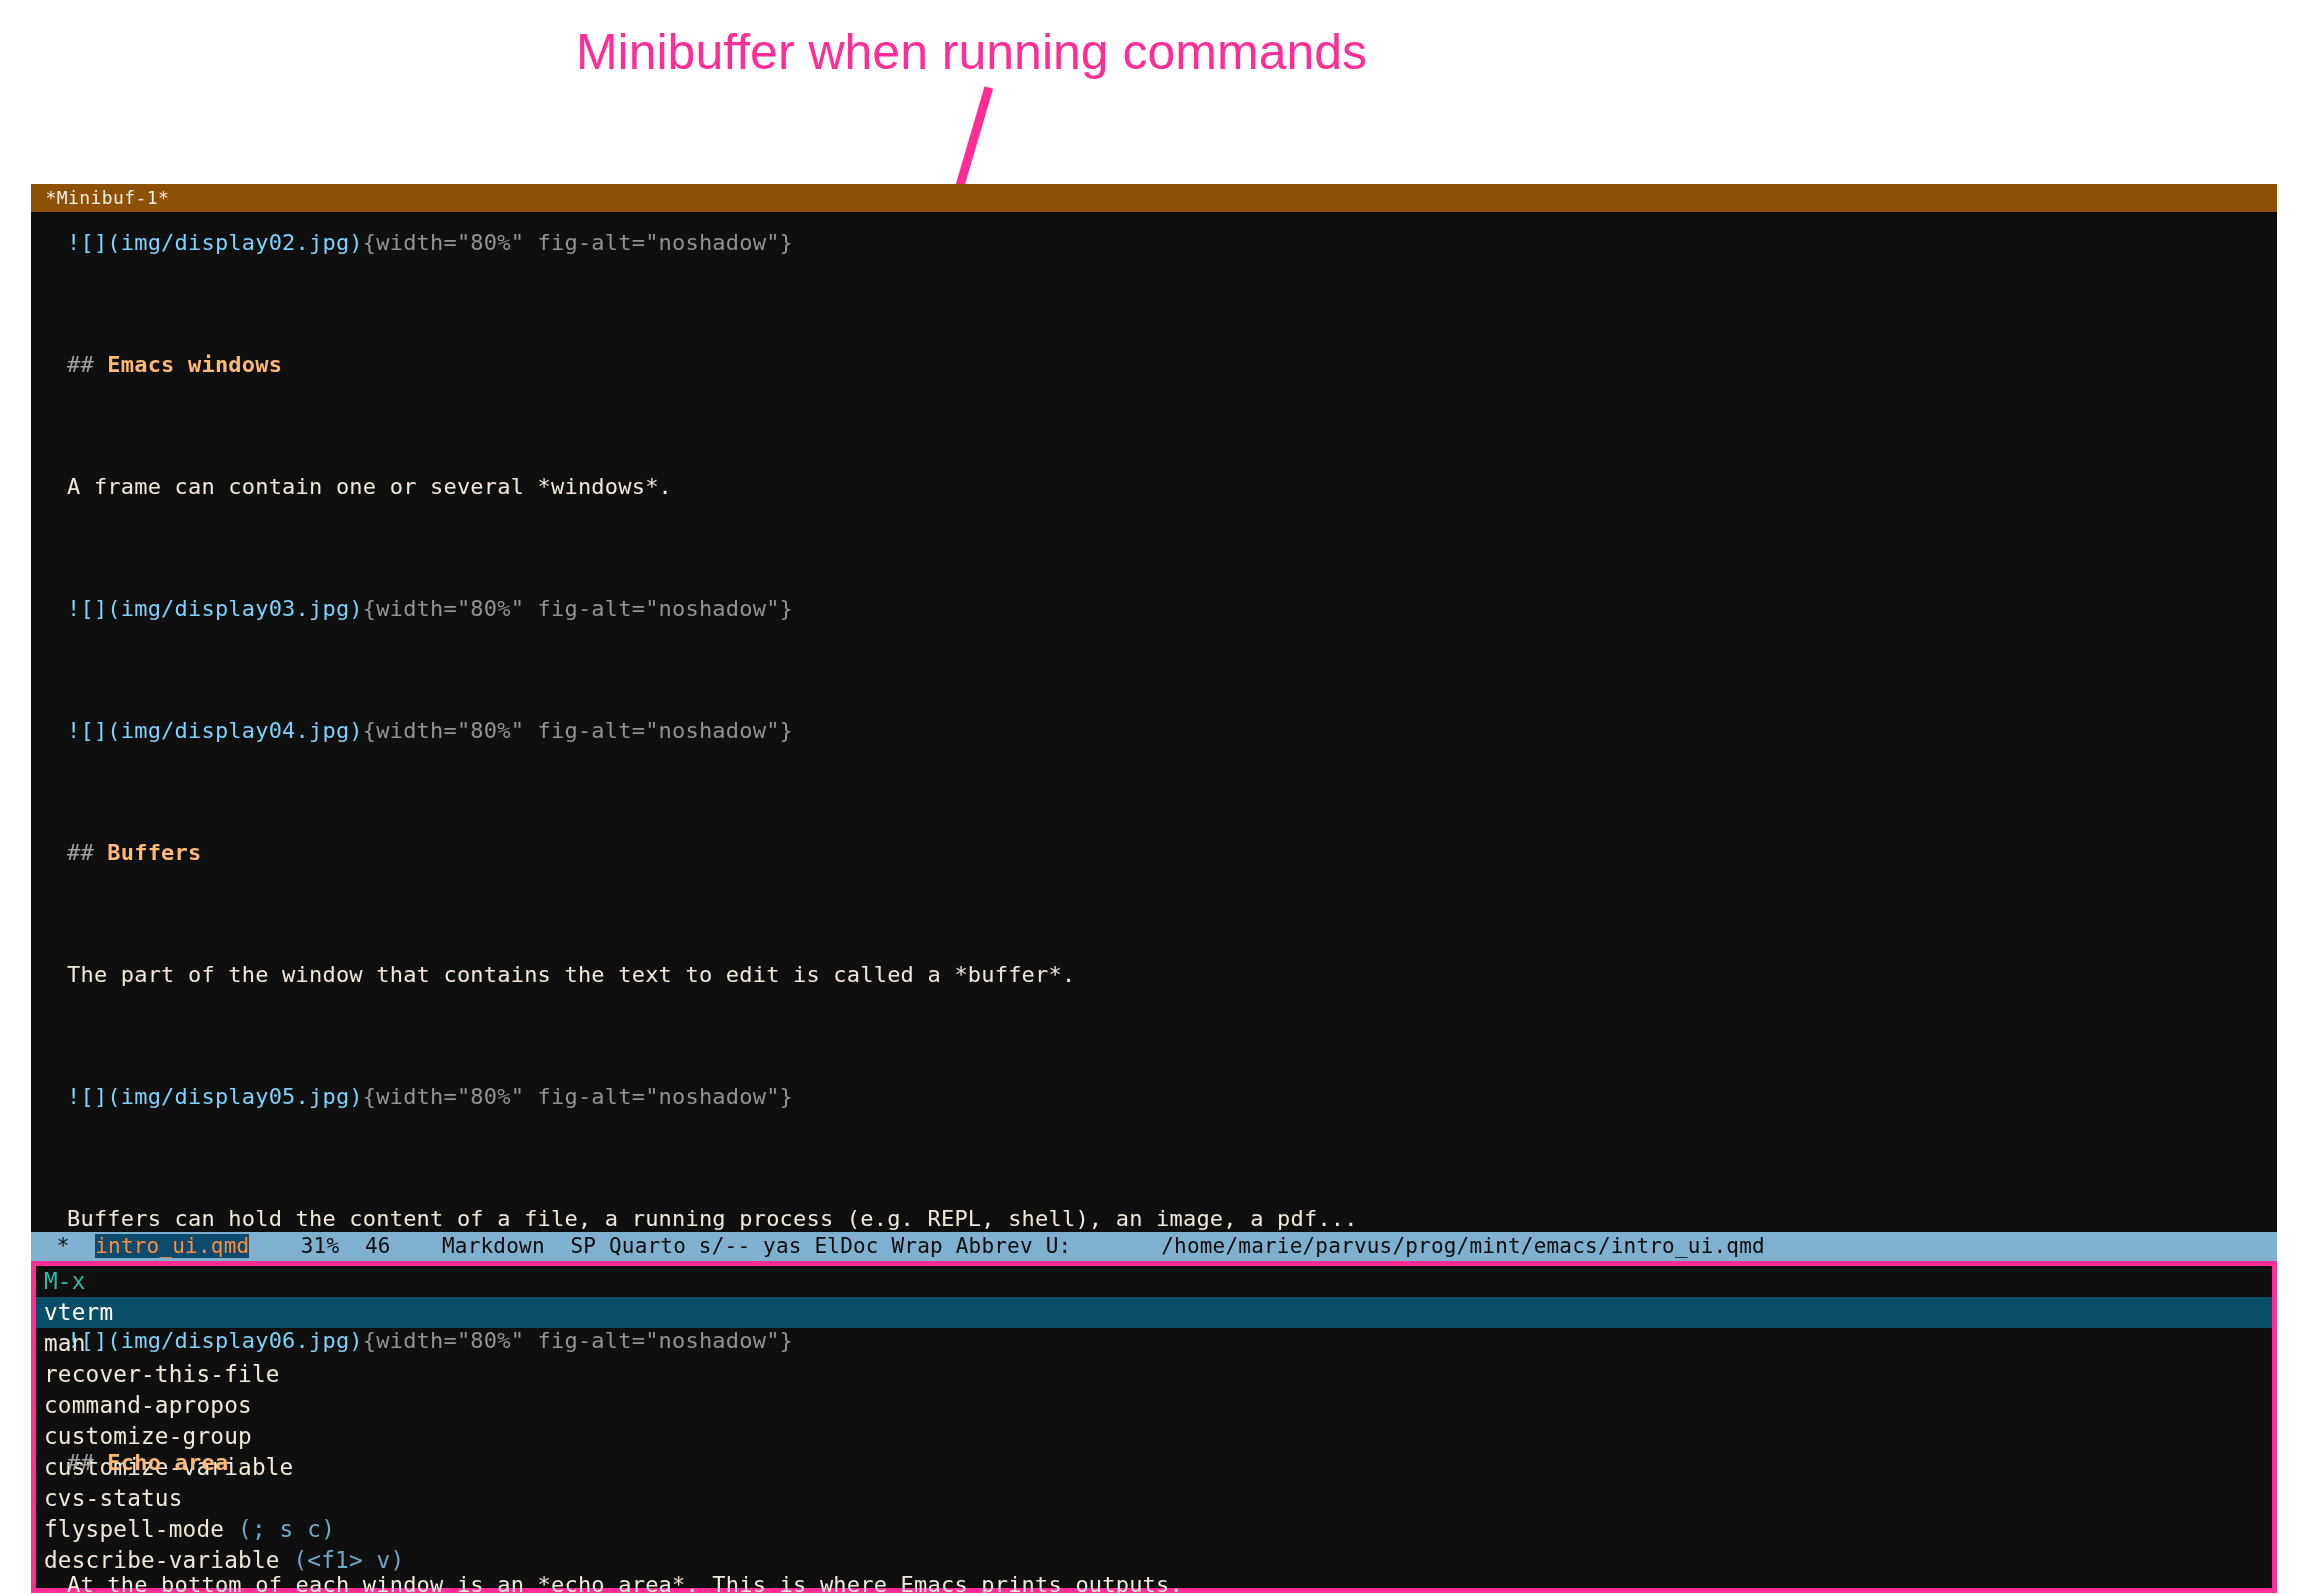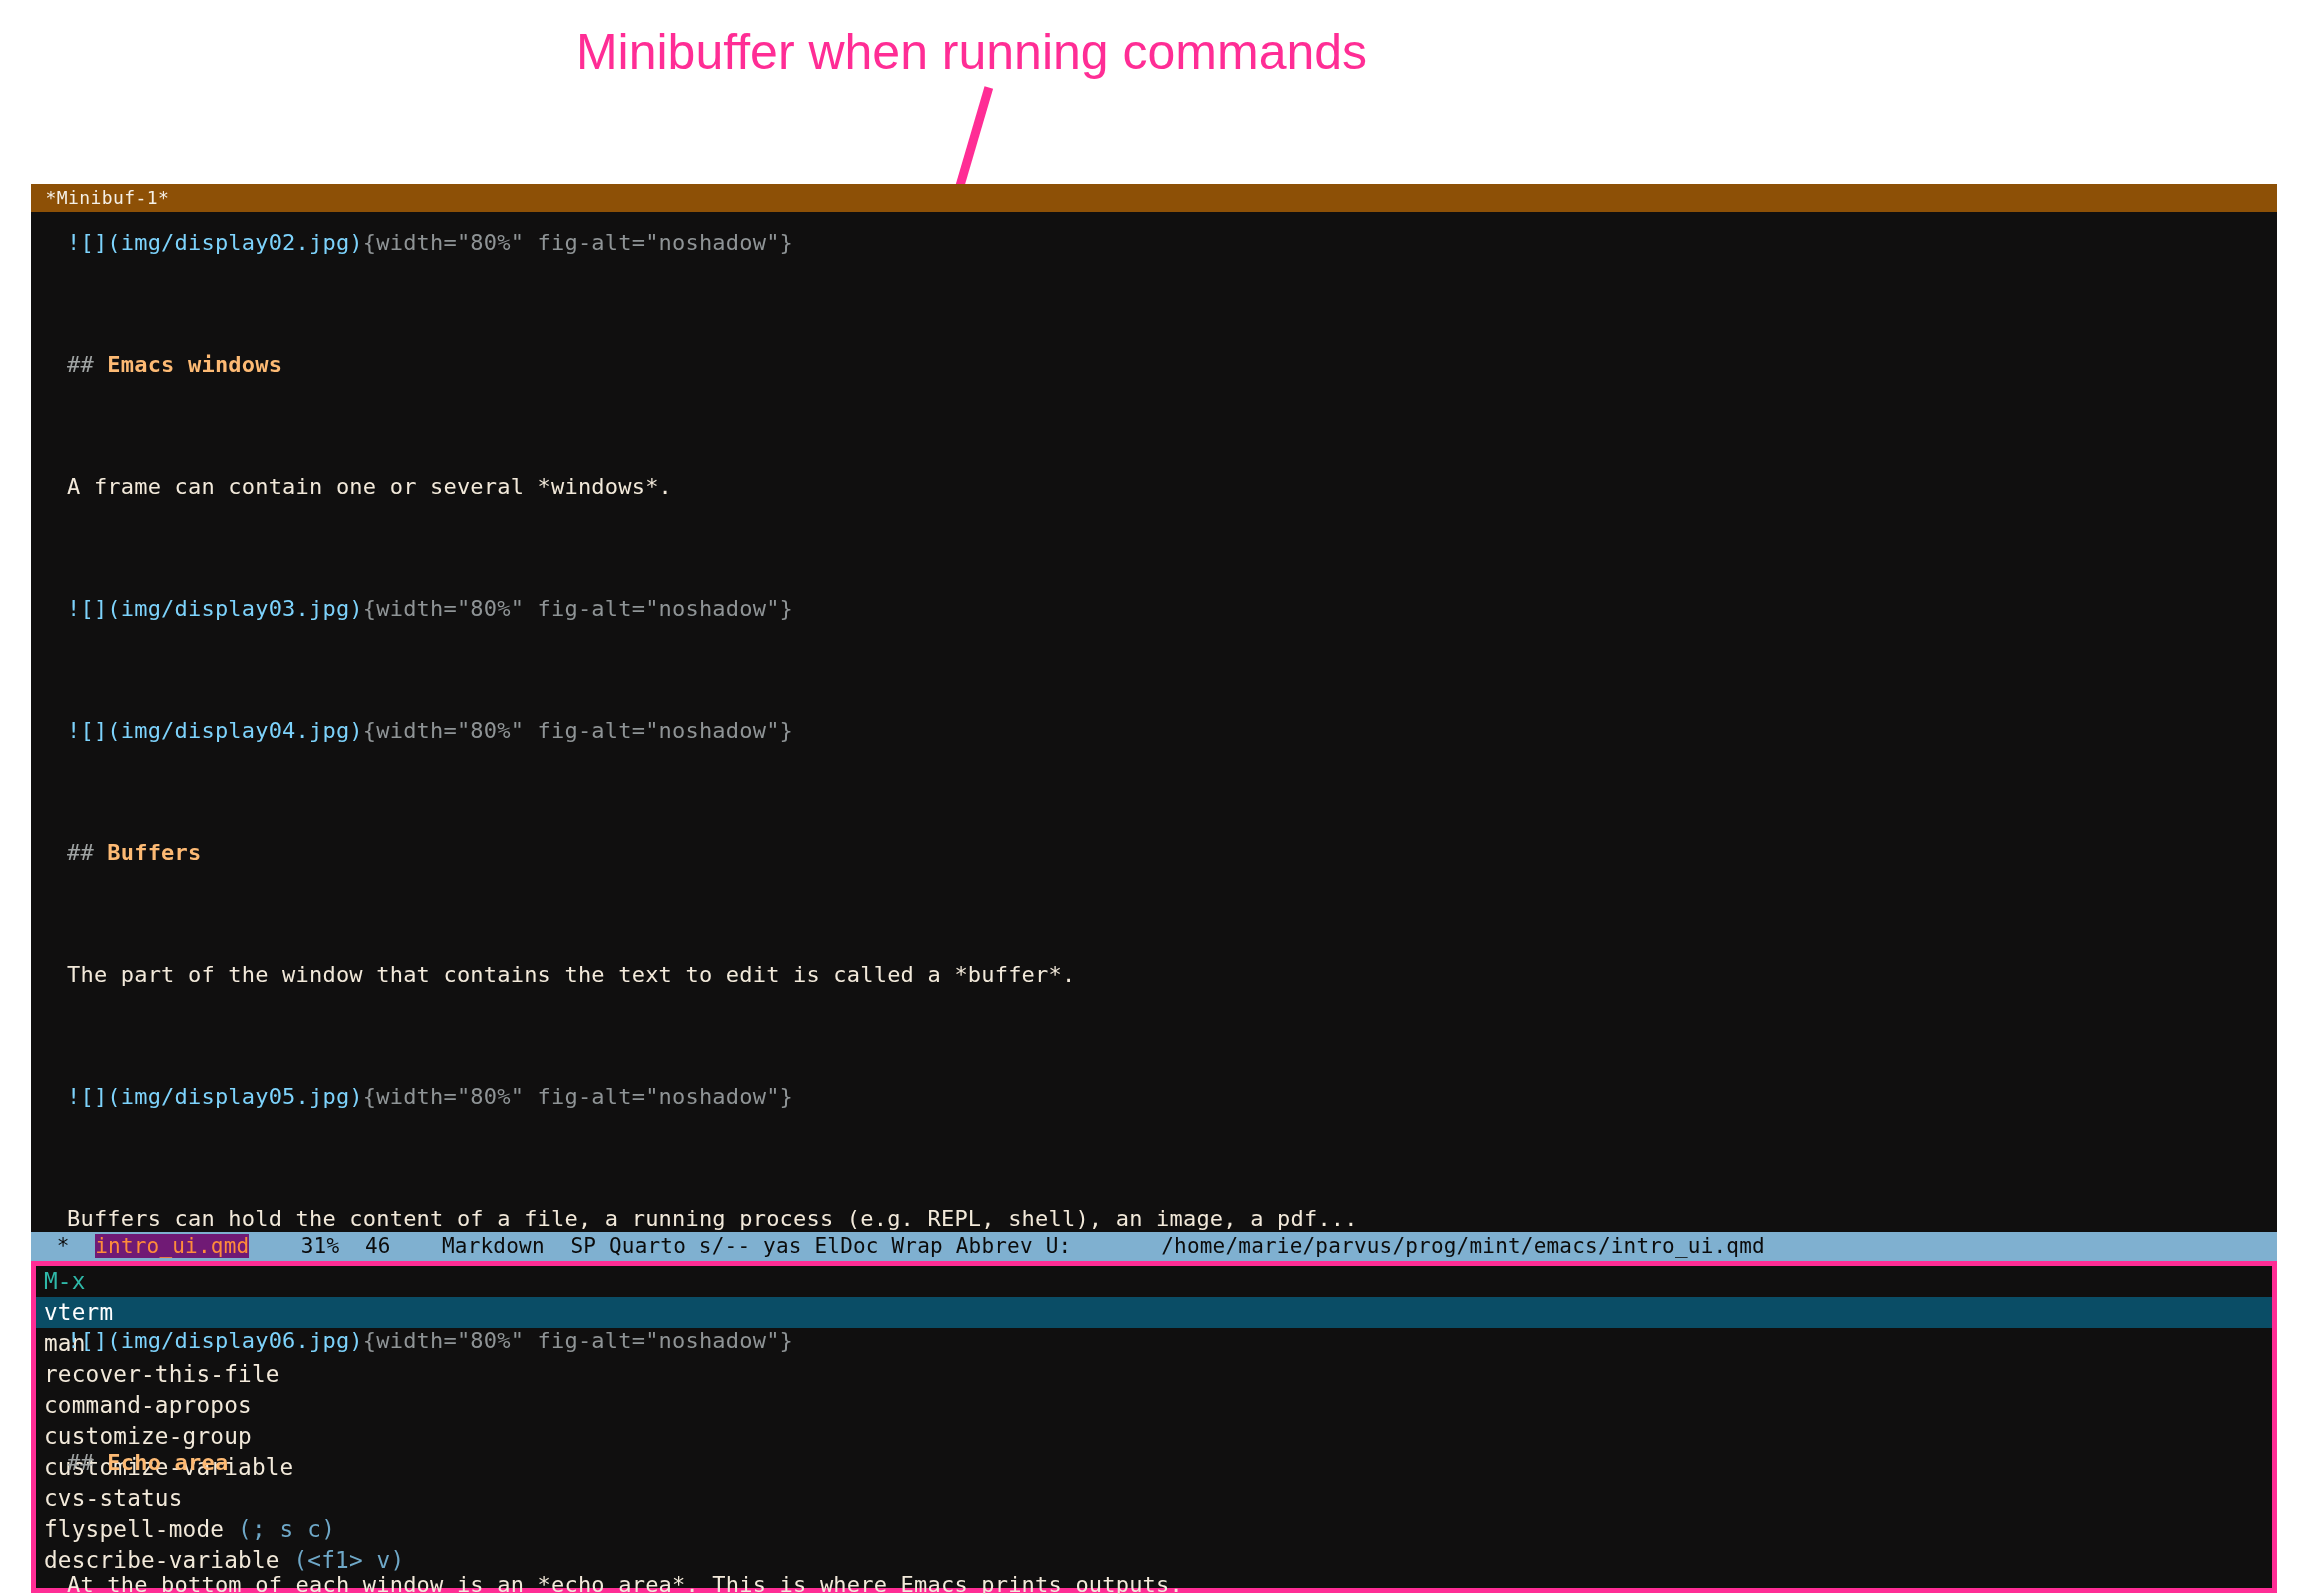--- a/index.html
+++ b/index.html
@@ -88,21 +88,21 @@
     background: #7fb0d0;
     color: #0b0b0b;
     font-size: 21px;
     line-height: 29px;
     white-space: pre;
     letter-spacing: 0.2px;
     position: relative;
     overflow: hidden;
   }
   #mode-line .buffname {
-    background: #701a75;
+    background: #0c4a6e;
     color: #ff8c3a;
   }
 
   
   #minibuffer {
     background: #100f0f;
     border: 5.7px solid #ff2d95;
     box-sizing: border-box;
     height: 332px;
     padding: 0;

